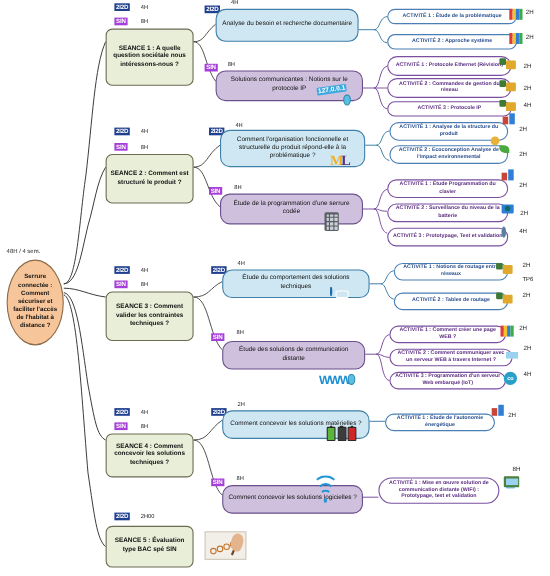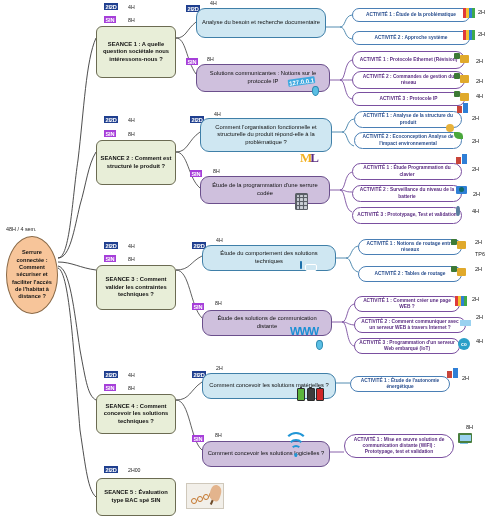--- a/index.html
+++ b/index.html
@@ -139,20 +139,21 @@
     border-radius: 1px;
     font-family: "Liberation Sans", sans-serif;
     transform: rotate(-8deg);
   }
   .www-chip {
     color: #1b8fd4;
     font-weight: bold;
     font-size: 11px;
     letter-spacing: -1px;
     font-family: "Liberation Sans", sans-serif;
+    margin-top: 15px;
   }
   .keypad {
     width: 13px; height: 17px;
     background: #5a5f66;
     border-radius: 1.5px;
     display: grid;
     grid-template-columns: repeat(3, 1fr);
     grid-template-rows: repeat(4, 1fr);
     gap: 1px;
     padding: 1.5px;
@@ -383,21 +384,21 @@
 
   <div class="badge i2d" style="left:104px; top:116px;">2I2D</div>
   <div class="hrs" style="left:128px; top:117px;">4H</div>
   <div class="badge sin" style="left:104px; top:130px;">SIN</div>
   <div class="hrs" style="left:128px; top:131px;">8H</div>
   <div class="node seance" style="left:96px; top:140px; width:80px; height:45px;">SEANCE 2 : Comment est structuré le produit ?</div>
 
   <div class="badge i2d" style="left:190px; top:116px;">2I2D</div>
   <div class="hrs" style="left:214px; top:111px;">4H</div>
   <div class="node q blue" style="left:200px; top:118px; width:132px; height:34px;">Comment l'organisation fonctionnelle et structurelle du produit répond-elle à la problématique ?</div>
-  <div class="pic ml-logo" style="left:300px; top:150px;">
+  <div class="pic ml-logo" style="left:300px; top:138px;">
     <span class="ml-m">M</span><span class="ml-l">L</span>
   </div>
 
   <div class="node act blue" style="left:354px; top:111px; width:108px; height:17px;">ACTIVITÉ 1 : Analyse de la structure du produit</div>
   <div class="pic" style="left:457px; top:113px;">
     <span class="struct"><i class="b1"></i><i class="b2"></i></span>
   </div>
   <div class="hrs-r" style="left:472px; top:115px;">2H</div>
 
   <div class="node act blue" style="left:354px; top:132px; width:108px; height:17px;">ACTIVITÉ 2 : Ecoconception Analyse de l'impact environnemental</div>

